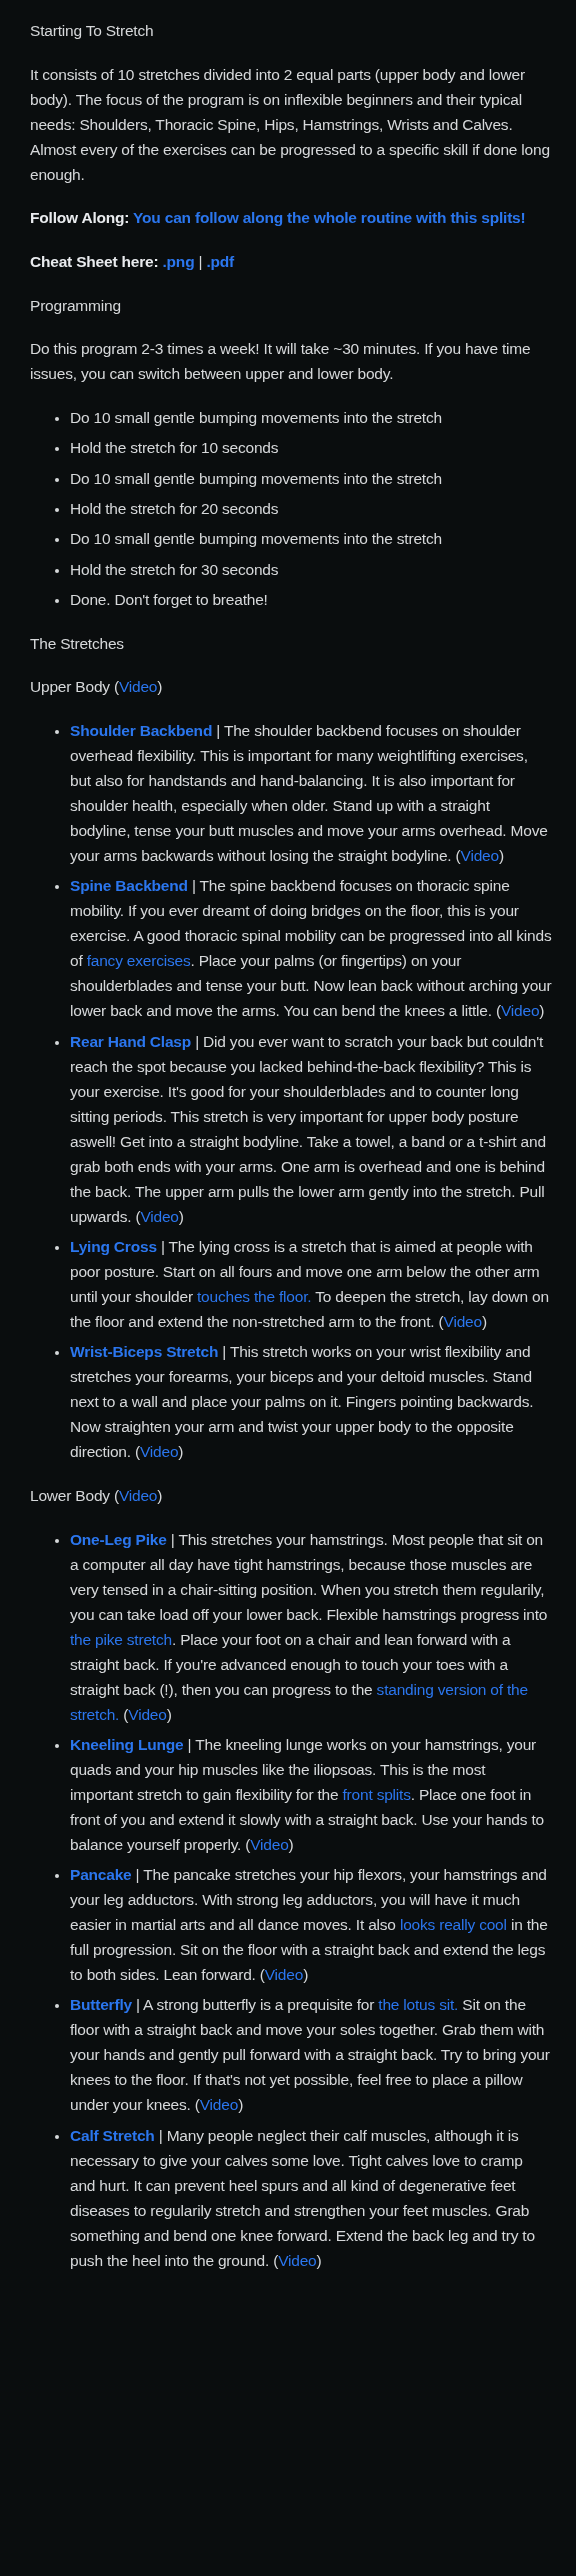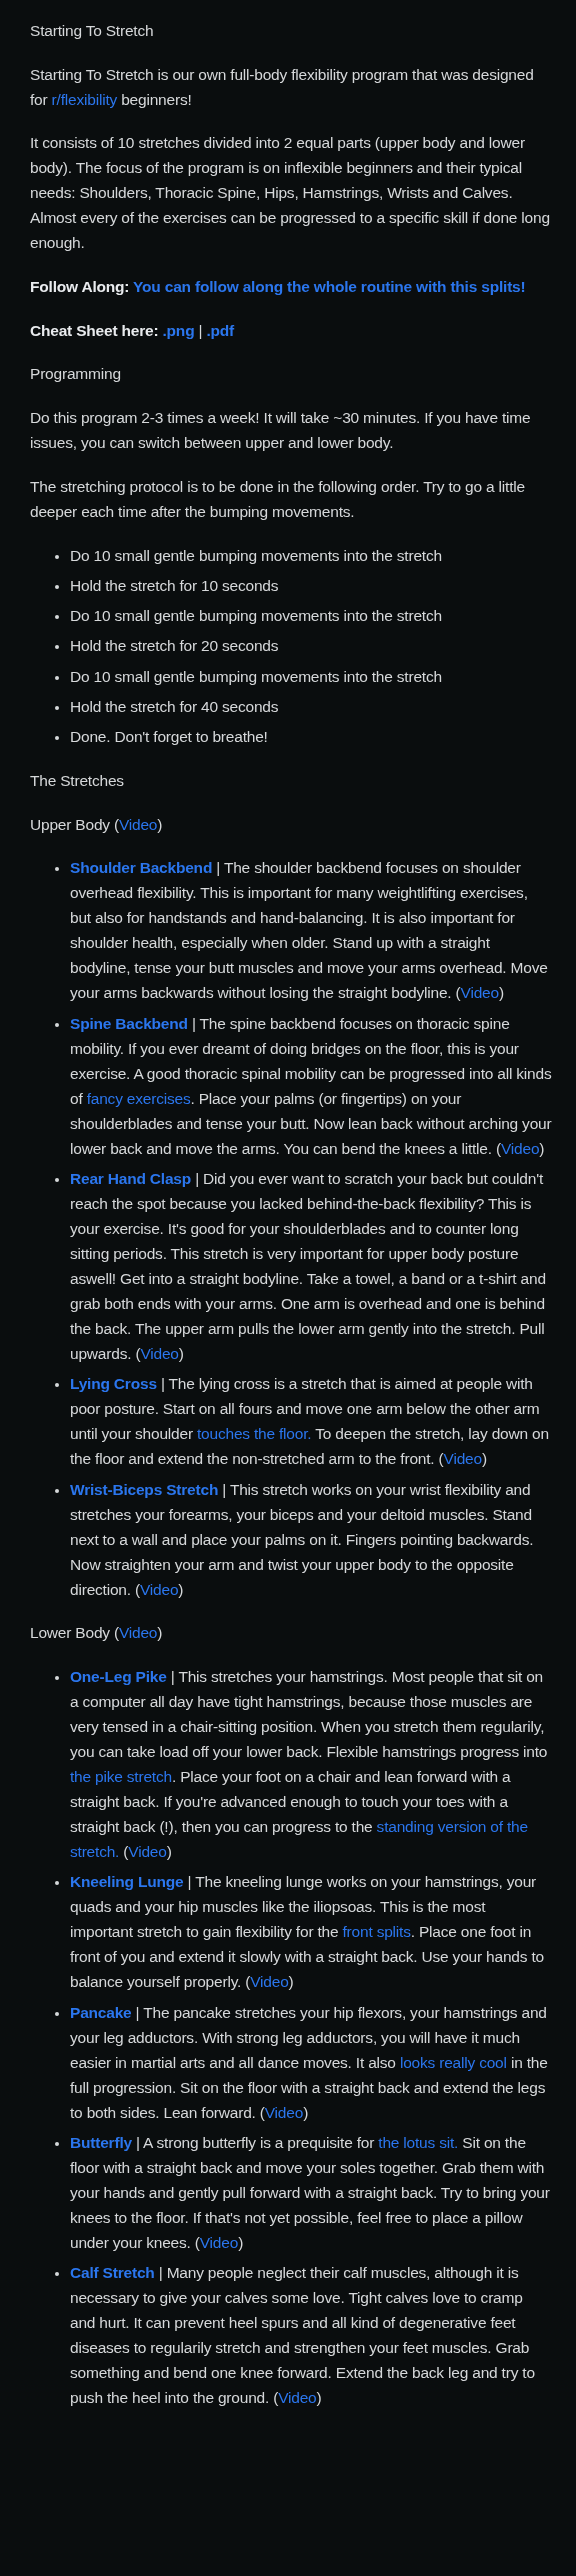--- a/index.html
+++ b/index.html
@@ -53,41 +53,39 @@
   }
   a.link.bold { color: var(--link); }
 </style>
 </head>
 <body>
 
 <div class="page">
 
   <h1>Starting To Stretch</h1>
 
-  <p><span>Starting To Stretch is our own full-body flexibility program that was designed for </span><a class="link">r/flexibility</a><span> beginners!</span></p>
 
   <p>It consists of 10 stretches divided into 2 equal parts (upper body and lower body). The focus of the program is on inflexible beginners and their typical needs: Shoulders, Thoracic Spine, Hips, Hamstrings, Wrists and Calves. Almost every of the exercises can be progressed to a specific skill if done long enough.</p>
 
   <p><span class="bold">Follow Along: </span><a class="link bold">You can follow along the whole routine with this splits!</a></p>
 
   <p><span class="bold">Cheat Sheet here: </span><a class="link bold">.png</a><span> | </span><a class="link bold">.pdf</a></p>
 
   <h2>Programming</h2>
 
   <p>Do this program 2-3 times a week! It will take ~30 minutes. If you have time issues, you can switch between upper and lower body.</p>
 
-  <p>The stretching protocol is to be done in the following order. Try to go a little deeper each time after the bumping movements.</p>
 
   <ul>
     <li>Do 10 small gentle bumping movements into the stretch</li>
     <li>Hold the stretch for 10 seconds</li>
     <li>Do 10 small gentle bumping movements into the stretch</li>
     <li>Hold the stretch for 20 seconds</li>
     <li>Do 10 small gentle bumping movements into the stretch</li>
-    <li>Hold the stretch for 40 seconds</li>
+    <li>Hold the stretch for 30 seconds</li>
     <li>Done. Don't forget to breathe!</li>
   </ul>
 
   <h2>The Stretches</h2>
 
   <h3><span>Upper Body (</span><a class="link">Video</a><span>)</span></h3>
 
   <ul>
     <li><a class="link bold">Shoulder Backbend</a><span> | The shoulder backbend focuses on shoulder overhead flexibility. This is important for many weightlifting exercises, but also for handstands and hand-balancing. It is also important for shoulder health, especially when older. Stand up with a straight bodyline, tense your butt muscles and move your arms overhead. Move your arms backwards without losing the straight bodyline. (</span><a class="link">Video</a><span>)</span></li>
     <li><a class="link bold">Spine Backbend</a><span> | The spine backbend focuses on thoracic spine mobility. If you ever dreamt of doing bridges on the floor, this is your exercise. A good thoracic spinal mobility can be progressed into all kinds of </span><a class="link">fancy exercises</a><span>. Place your palms (or fingertips) on your shoulderblades and tense your butt. Now lean back without arching your lower back and move the arms. You can bend the knees a little. (</span><a class="link">Video</a><span>)</span></li>

